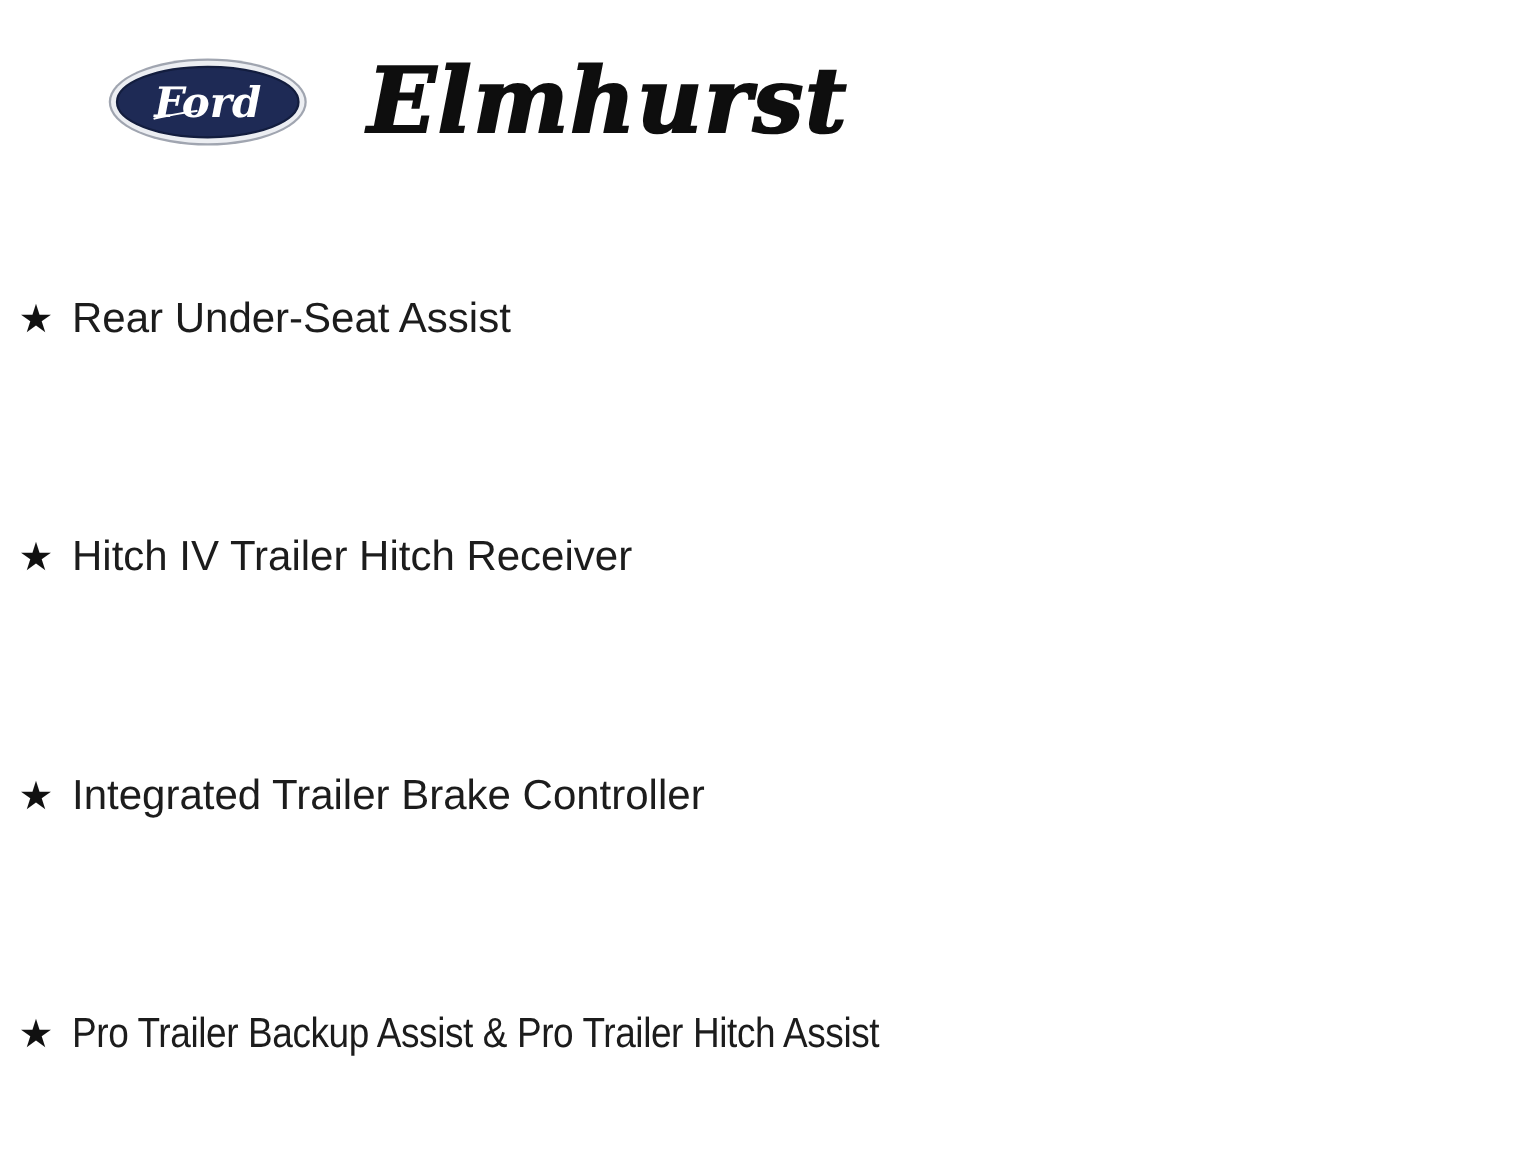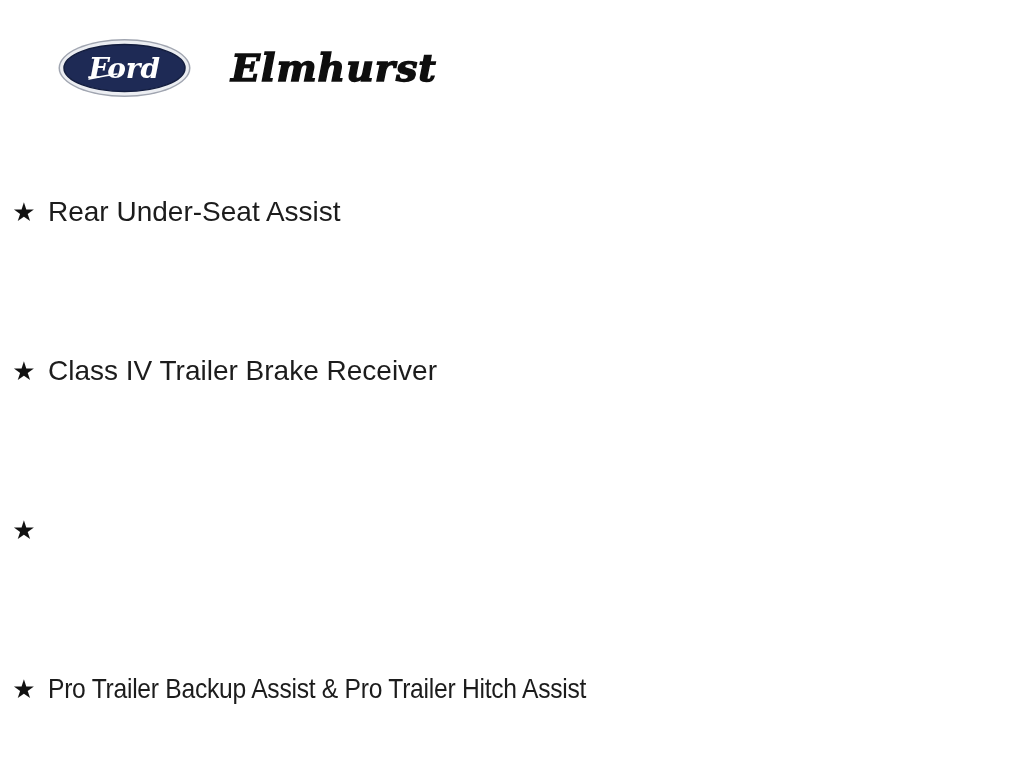--- a/index.html
+++ b/index.html
@@ -15,38 +15,38 @@
   .slide {
     position: relative;
     width: 1024px;
     height: 768px;
     background: #ffffff;
   }
 
   
   .brand-row {
     position: absolute;
-    left: 58px;
+    left: 72px;
     top: 38px;
     display: flex;
     align-items: center;
     gap: 40px;
   }
 
   .ford-oval-svg {
     width: 133px;
     height: 60px;
     display: block;
   }
 
   .dealer-name {
     font-family: "DejaVu Serif", serif;
     font-weight: 700;
     font-style: italic;
-    font-size: 38px;
+    font-size: 60px;
     line-height: 58px;
     letter-spacing: 1px;
     color: #0e0e0e;
     white-space: nowrap;
     
     -webkit-text-stroke: 1.4px #0e0e0e;
   }
 
   
   .feature-list {
@@ -114,24 +114,25 @@
     <div class="dealer-name">Elmhurst</div>
   </div>
 
   <ul class="feature-list">
     <li class="feature-item">
       <span class="star-bullet">★</span>
       <span class="feature-label">Rear Under-Seat Assist</span>
     </li>
     <li class="feature-item">
       <span class="star-bullet">★</span>
-      <span class="feature-label">Class IV Trailer Brake Receiver</span>
+      <span class="feature-label">Hitch IV Trailer Hitch Receiver</span>
     </li>
     <li class="feature-item">
       <span class="star-bullet">★</span>
+      <span class="feature-label">Integrated Trailer Brake Controller</span>
     </li>
     <li class="feature-item">
       <span class="star-bullet">★</span>
       <span class="feature-label">Pro Trailer Backup Assist &amp; Pro Trailer Hitch Assist</span>
     </li>
   </ul>
 
 </div>
 
 </body></html>

